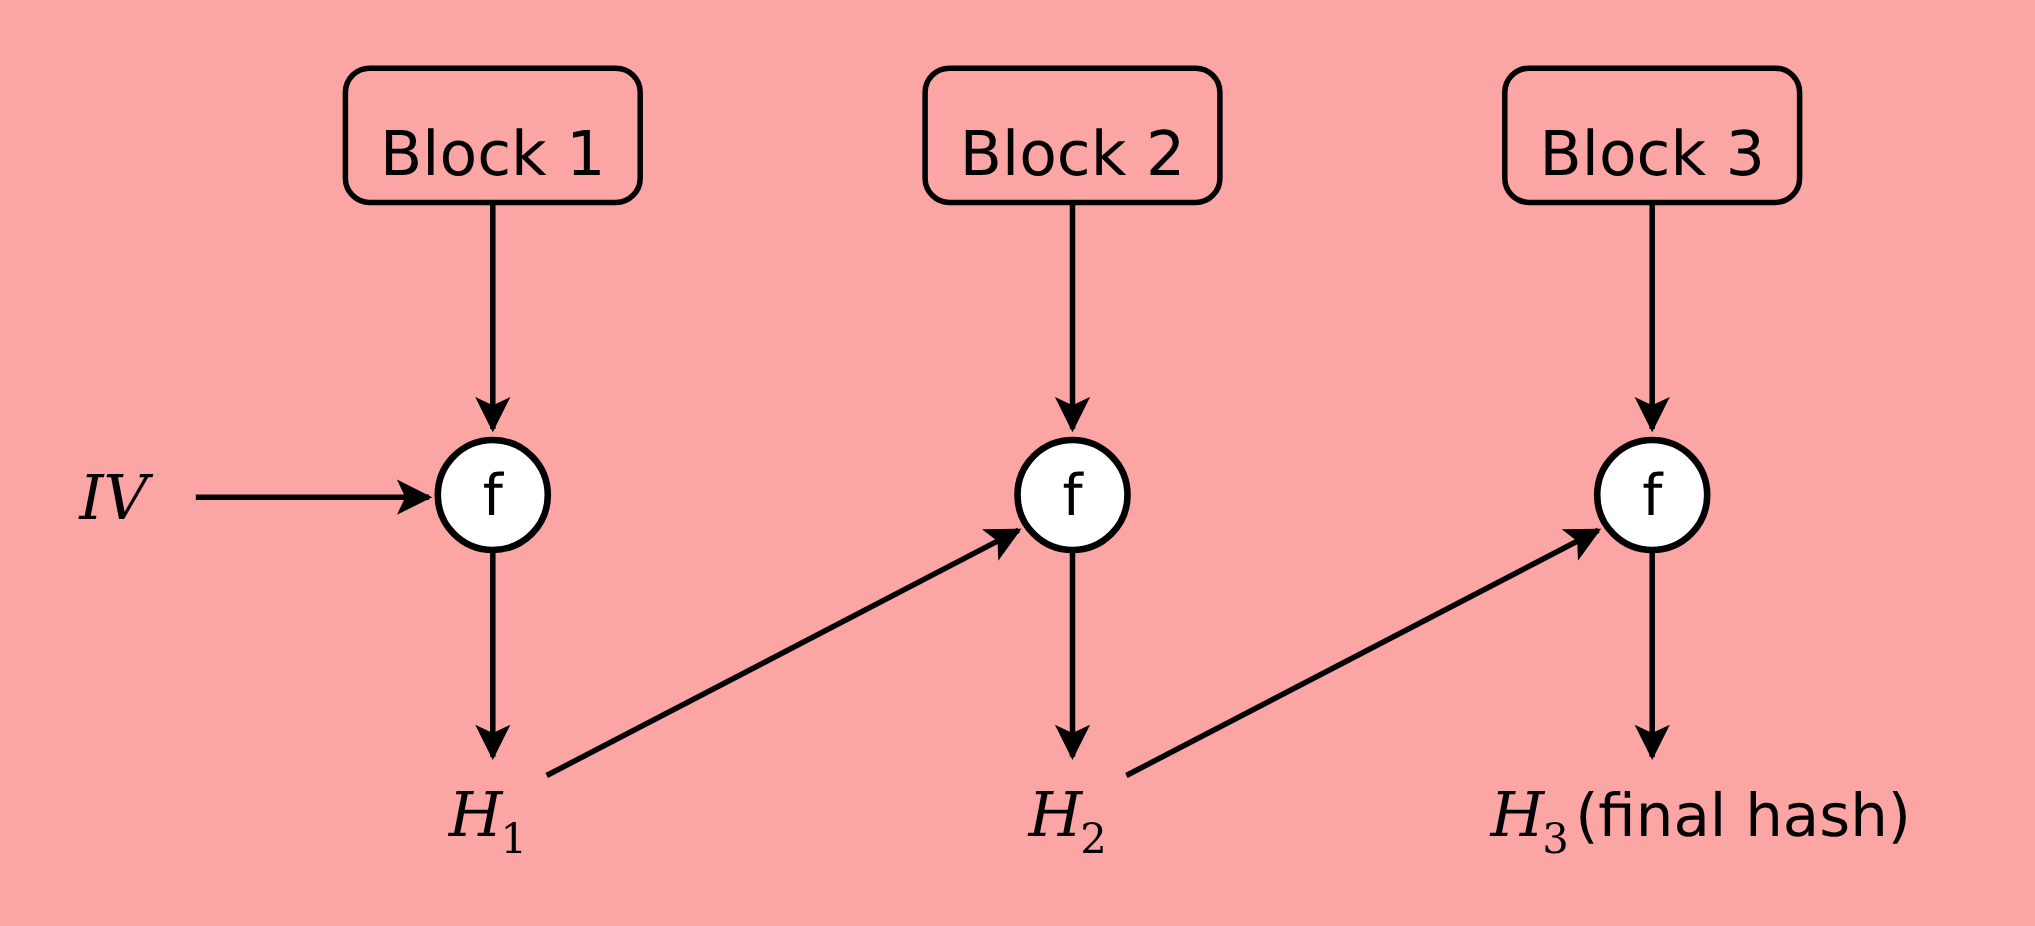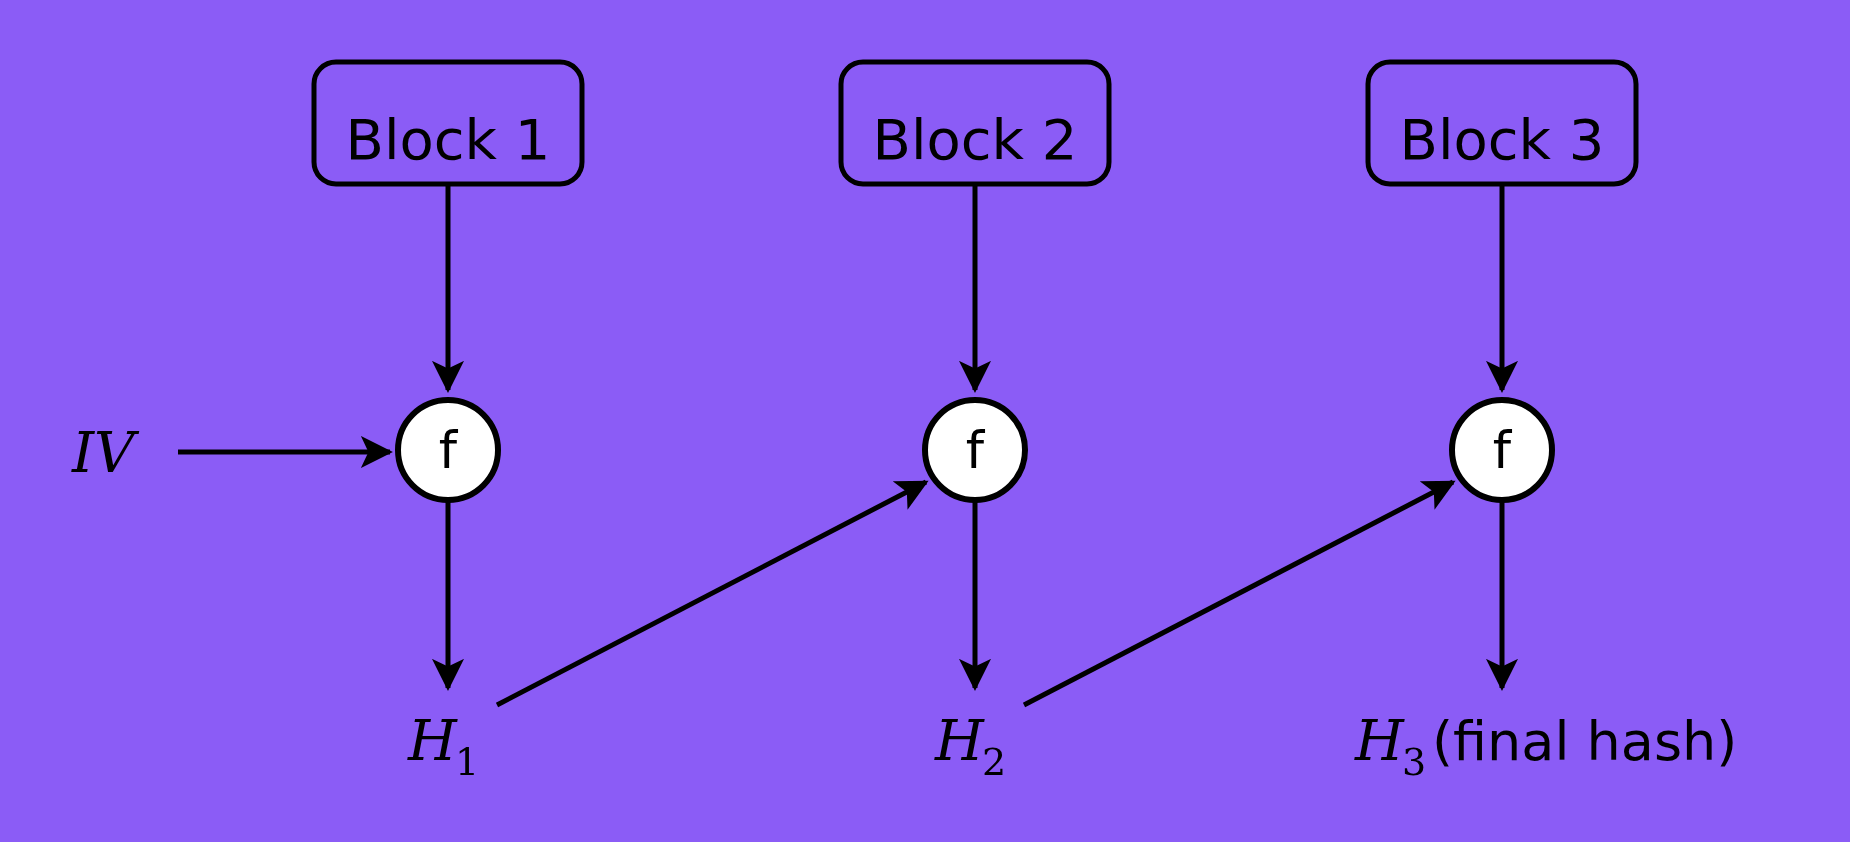--- a/index.html
+++ b/index.html
@@ -7,21 +7,21 @@
     padding: 0;
     background: #ffffff;
   }
   body {
     font-family: "DejaVu Sans", sans-serif;
   }
   #canvas {
     position: relative;
     width: 1850px;
     height: 842px;
-    background: #8b5cf6;
+    background: #fca5a5;
     overflow: hidden;
   }
   svg.diagram-layer {
     position: absolute;
     top: 0;
     left: 0;
     width: 1850px;
     height: 842px;
   }
   .block-label {

